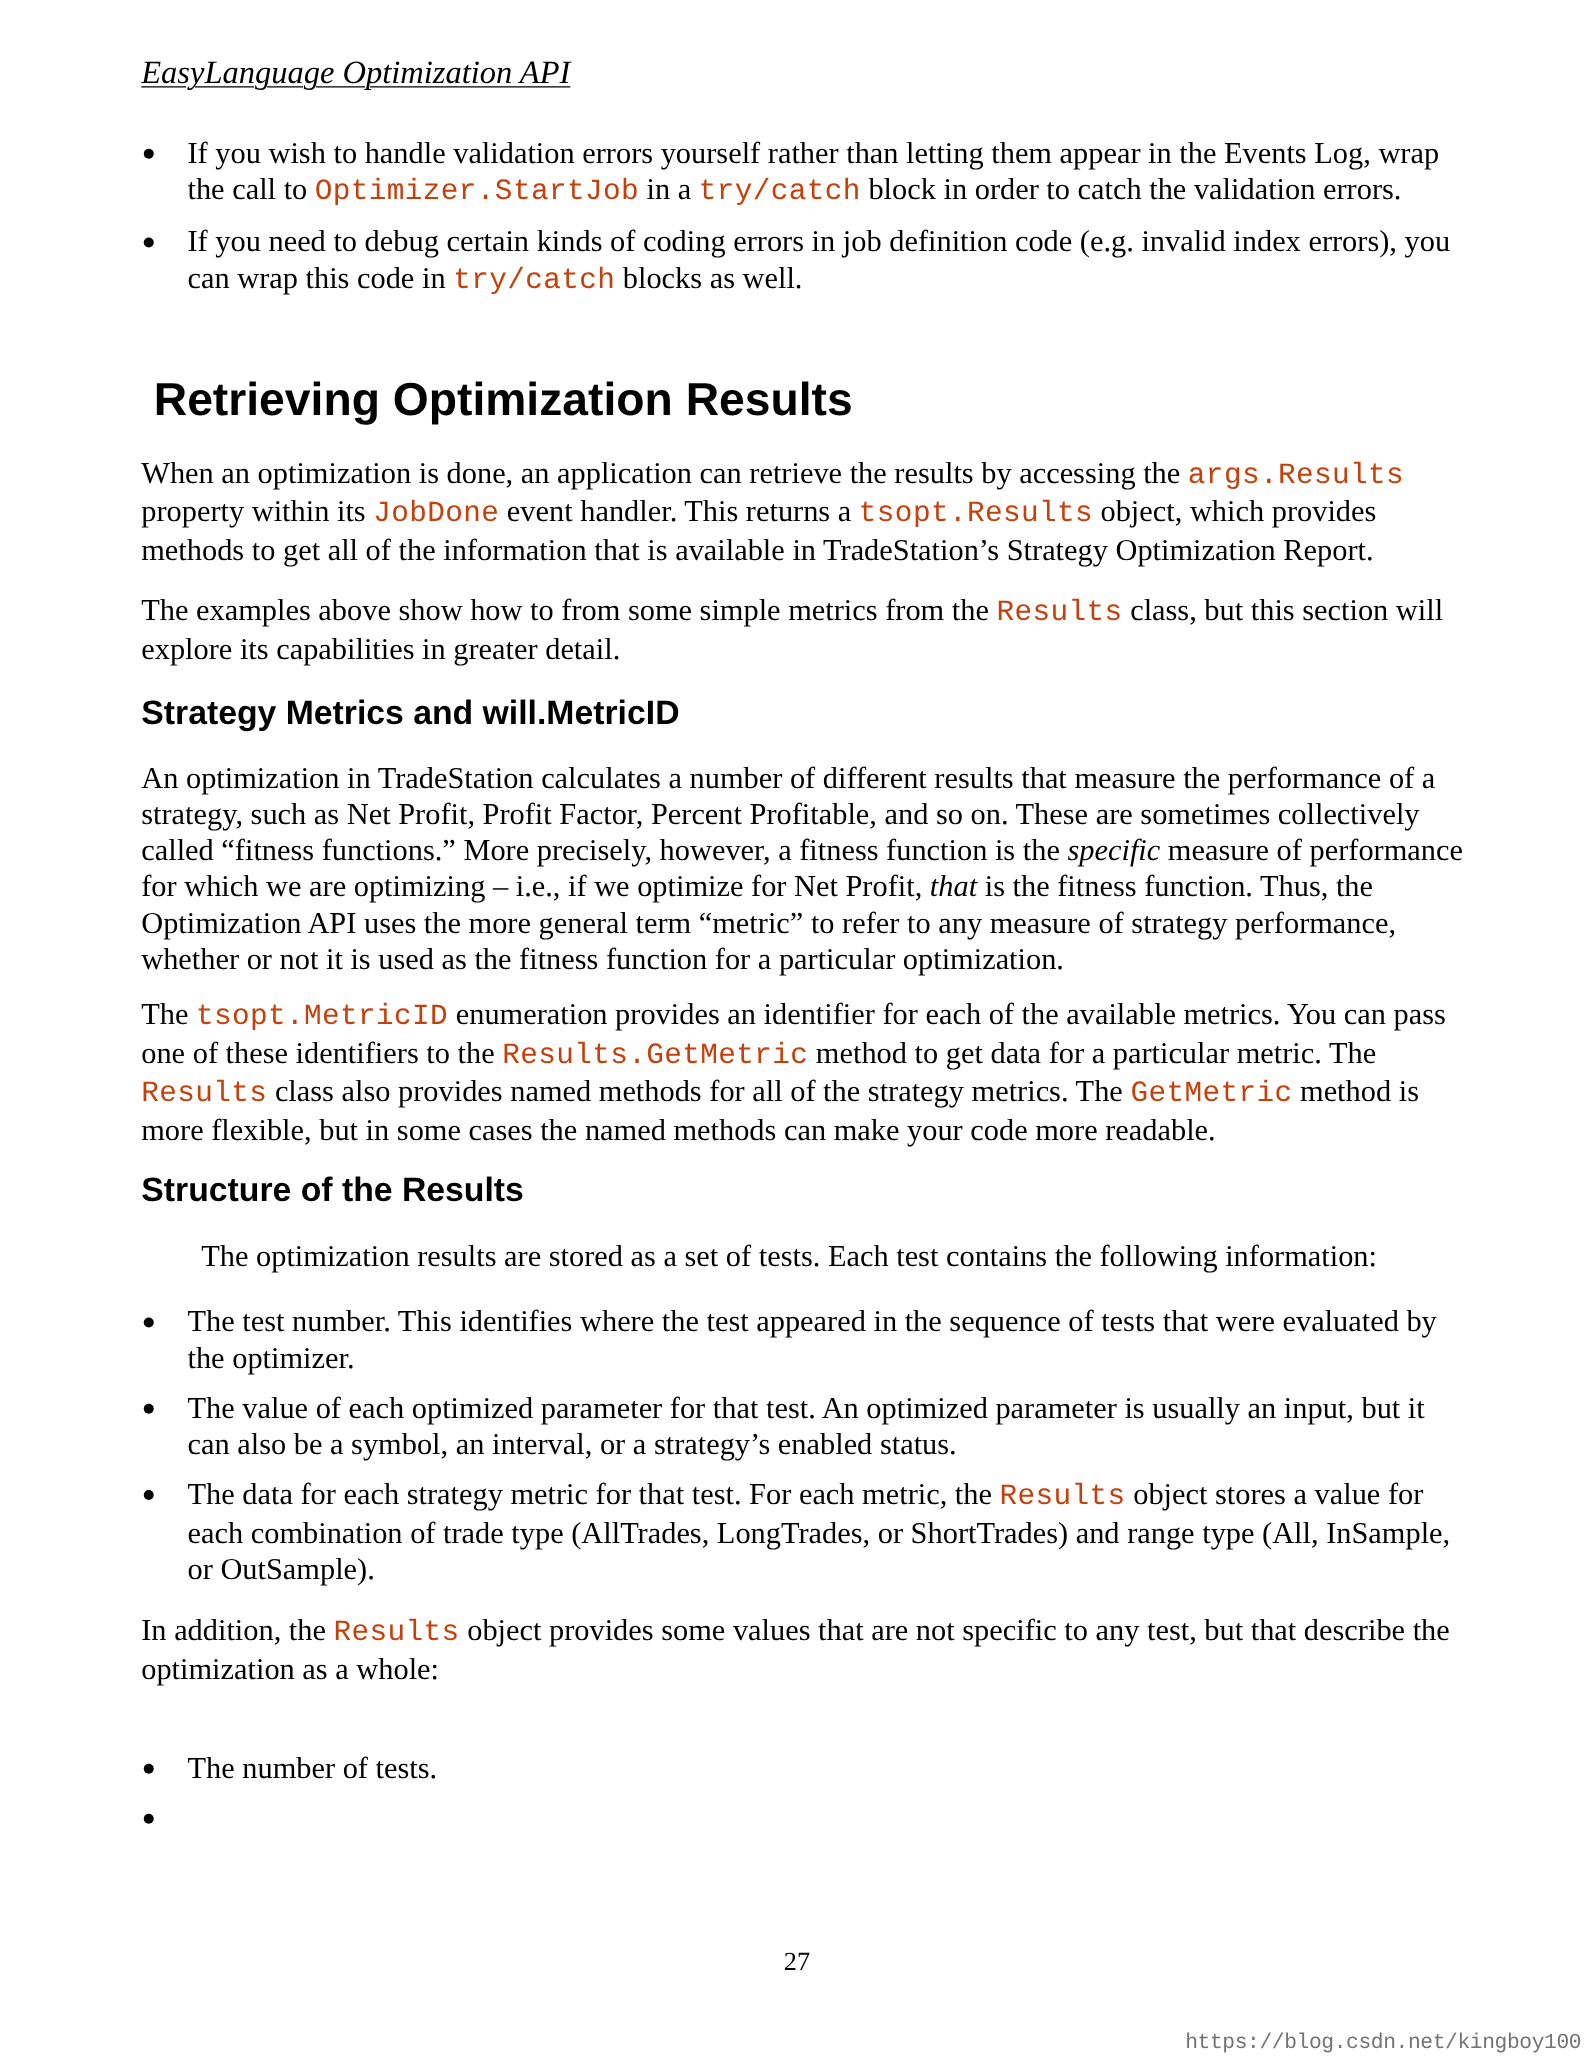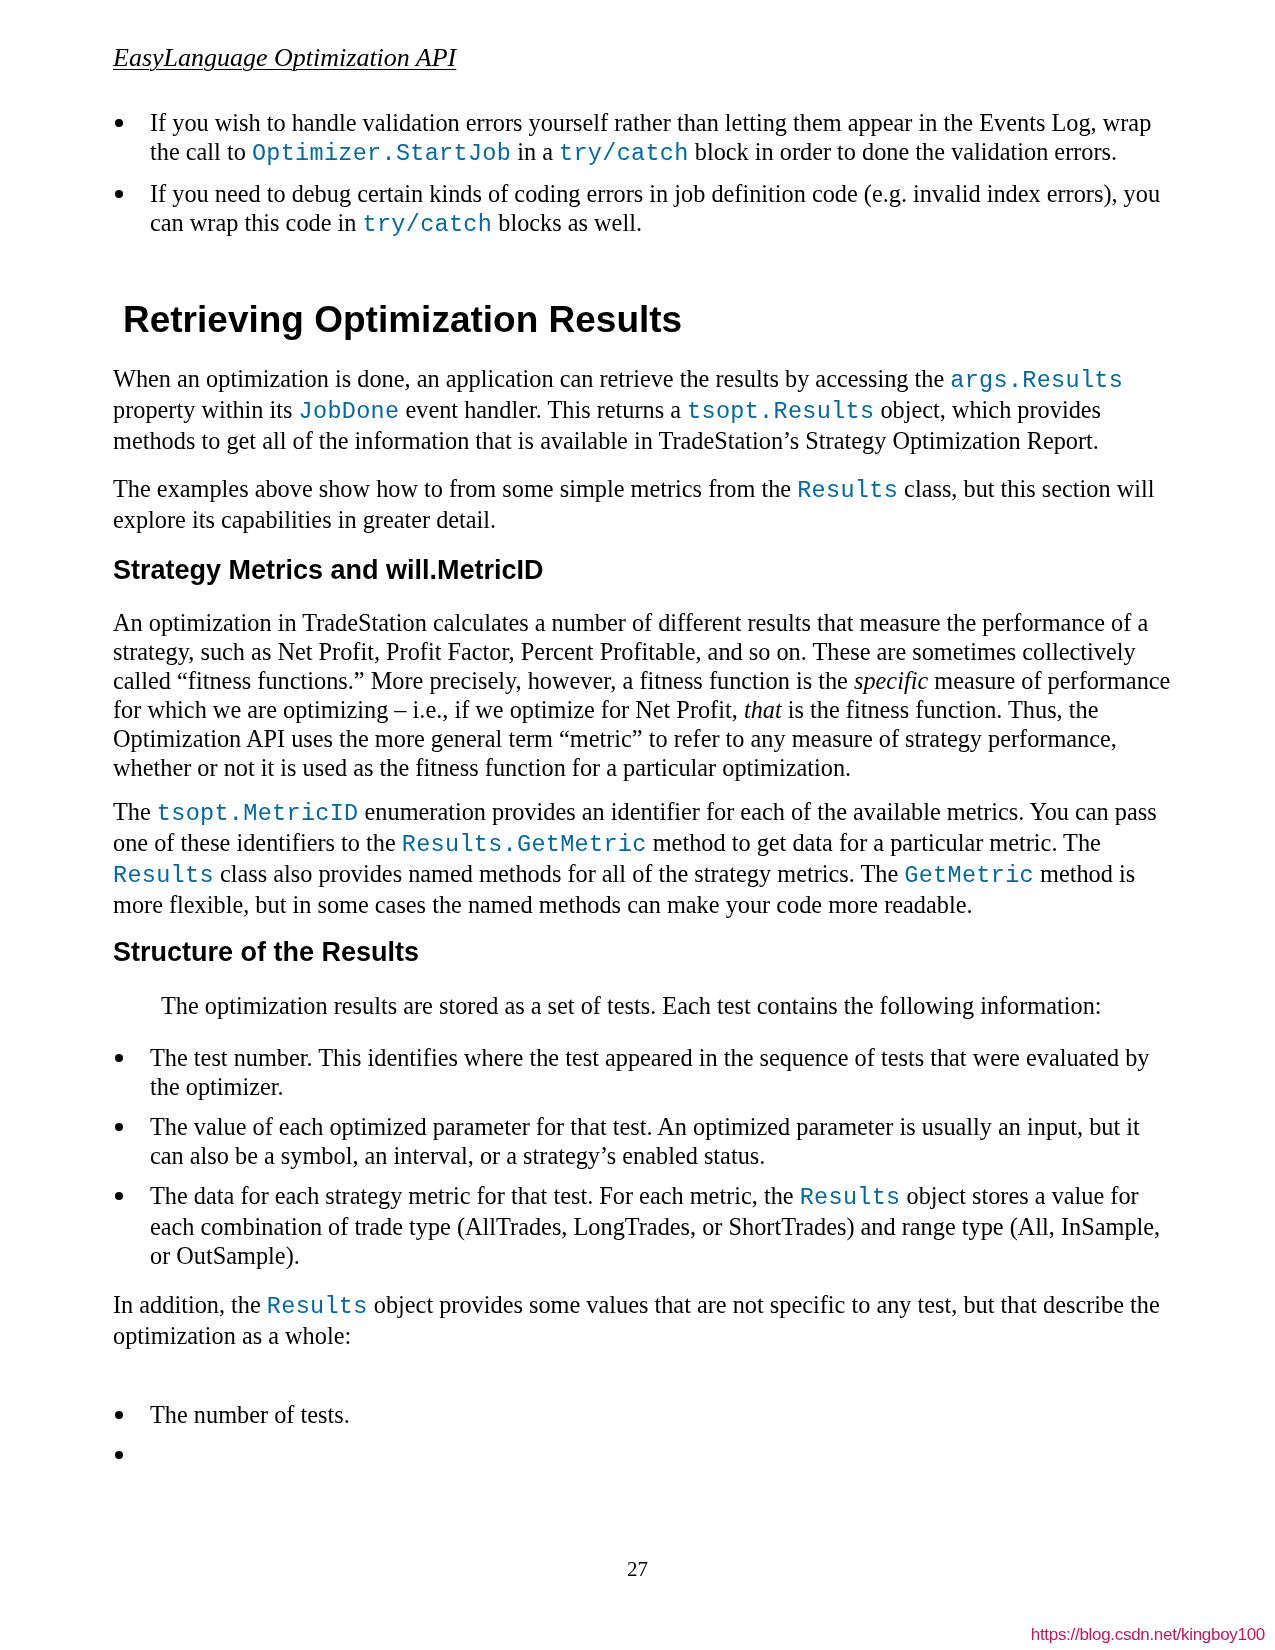--- a/index.html
+++ b/index.html
@@ -8,21 +8,21 @@
   .running-header {
     position: absolute; left: 113px; top: 43px;
     font-family: "Liberation Serif", serif; font-style: italic; font-size: 26px;
     text-decoration: underline; text-underline-offset: 3px; text-decoration-thickness: 1px;
     letter-spacing: 0px;
   }
   .body-text {
     font-family: "Liberation Serif", serif; font-size: 24.3px; line-height: 29px;
     margin: 0;
   }
-  .code { font-family: "Liberation Mono", monospace; font-size: 23.5px; color: #0369a1; letter-spacing: 0.3px; }
+  .code { font-family: "Liberation Mono", monospace; font-size: 23.5px; color: #c2410c; letter-spacing: 0.3px; }
   .em { font-style: italic; }
   .block { position: absolute; left: 113px; width: 1060px; }
   .bullet-list { position: absolute; left: 113px; width: 1060px; margin: 0; padding: 0; list-style: none; }
   .bullet-item { position: relative; padding-left: 37px; }
   .bullet-dot {
     position: absolute; left: 2px; top: 11px; width: 8px; height: 8px; border-radius: 50%; background: #000;
   }
   .h1 {
     position: absolute; left: 123px;
     font-family: "Liberation Sans", sans-serif; font-weight: bold; font-size: 37px; line-height: 44px; margin: 0;
@@ -30,34 +30,34 @@
   .h2 {
     position: absolute; left: 113px;
     font-family: "Liberation Sans", sans-serif; font-weight: bold; font-size: 27px; line-height: 32px; margin: 0;
   }
   .page-number {
     position: absolute; left: 0; width: 1275px; top: 1557px; text-align: center;
     font-family: "Liberation Serif", serif; font-size: 21px;
   }
   .watermark {
     position: absolute; right: 10px; top: 1625px;
-    font-family: Liberation Sans, sans-serif; font-size: 17px; color: #be185d; letter-spacing: -0.3px;
+    font-family: Liberation Mono, monospace; font-size: 17px; color: #737373; letter-spacing: -0.3px;
   }
 </style>
 </head>
 <body>
 
 <div class="page">
 
   <div class="running-header">EasyLanguage Optimization API</div>
 
   <ul class="bullet-list" style="top:108px;">
     <li class="bullet-item body-text">
       <span class="bullet-dot"></span>
-      <span><span>If you wish to handle validation errors yourself rather than letting them appear in the Events Log, wrap the call to </span><span class="code">Optimizer.StartJob</span><span> in a </span><span class="code">try/catch</span><span> block in order to done the validation errors.</span></span>
+      <span><span>If you wish to handle validation errors yourself rather than letting them appear in the Events Log, wrap the call to </span><span class="code">Optimizer.StartJob</span><span> in a </span><span class="code">try/catch</span><span> block in order to catch the validation errors.</span></span>
     </li>
     <li class="bullet-item body-text" style="margin-top:11px;">
       <span class="bullet-dot"></span>
       <span><span>If you need to debug certain kinds of coding errors in job definition code (e.g. invalid index errors), you can wrap this code in </span><span class="code">try/catch</span><span> blocks as well.</span></span>
     </li>
   </ul>
 
   <h1 class="h1" style="top:298px;">Retrieving Optimization Results</h1>
 
   <p class="block body-text" style="top:364px;"><span>When an optimization is done, an application can retrieve the results by accessing the </span><span class="code">args.Results</span><span> property within its </span><span class="code">JobDone</span><span> event handler. This returns a </span><span class="code">tsopt.Results</span><span> object, which provides methods to get all of the information that is available in TradeStation’s Strategy Optimization Report.</span></p>

